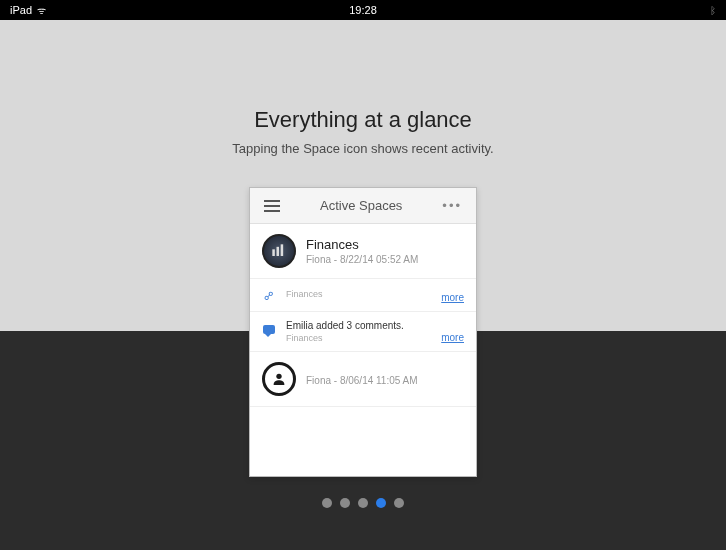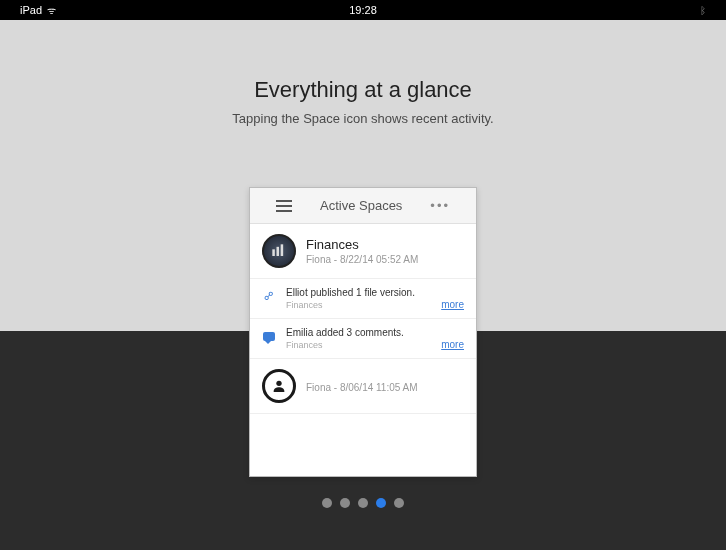--- a/index.html
+++ b/index.html
@@ -11,34 +11,34 @@
       overflow: hidden;
       position: relative;
     }
     .status-bar {
       height: 20px;
       background: #000;
       color: #fff;
       font-size: 11px;
       display: flex;
       align-items: center;
-      padding: 0 20px;
+      padding: 0 10px;
       position: relative;
     }
     .status-left { display: flex; align-items: center; gap: 5px; }
     .status-center { position: absolute; left: 50%; transform: translateX(-50%); }
     .status-right { margin-left: auto; opacity: 0.5; }
     .wifi-icon { font-size: 10px; }
     .bt-icon { font-size: 10px; }
     .upper-section {
       background: #d9d9d9;
       height: 311px;
       width: 100%;
       text-align: center;
-      padding-top: 57px;
+      padding-top: 87px;
     }
     .headline {
       font-size: 22px;
       font-weight: 300;
       color: #222;
       margin-bottom: 8px;
     }
     .subtext {
       font-size: 13px;
       color: #4a4a4a;
@@ -56,21 +56,21 @@
       box-shadow: 0 2px 6px rgba(0,0,0,0.15);
       overflow: hidden;
     }
     .panel-header {
       height: 36px;
       background: #f5f5f5;
       border-bottom: 1px solid #e0e0e0;
       display: flex;
       align-items: center;
       justify-content: space-between;
-      padding: 0 26px;
+      padding: 0 14px;
     }
     .hamburger { width: 16px; display: flex; flex-direction: column; gap: 3px; cursor: pointer; }
     .hamburger span { height: 2px; background: #555; display: block; }
     .panel-title { font-size: 13px; color: #555; font-weight: 400; }
     .dots-menu { letter-spacing: 2px; color: #888; font-size: 13px; cursor: pointer; }
     .space-item {
       display: flex;
       align-items: center;
       padding: 10px 12px;
       border-bottom: 1px solid #eee;
@@ -181,21 +181,20 @@
       <div class="space-name">Finances</div>
       <div class="space-meta">Fiona - 8/22/14 05:52 AM</div>
     </div>
   </div>
 
   <div class="activity-item">
     <div class="activity-icon">
         <span class="link-icon">⚯</span>
       </div>
     <div class="activity-text">
-      <div class="activity-title">Elliot published 1 file version.</div>
       <div class="activity-sub">Finances</div>
     </div>
     <span class="more-link">more</span>
   </div>
 
   <div class="activity-item">
     <div class="activity-icon">
         <div class="comment-icon"></div>
       </div>
     <div class="activity-text">

